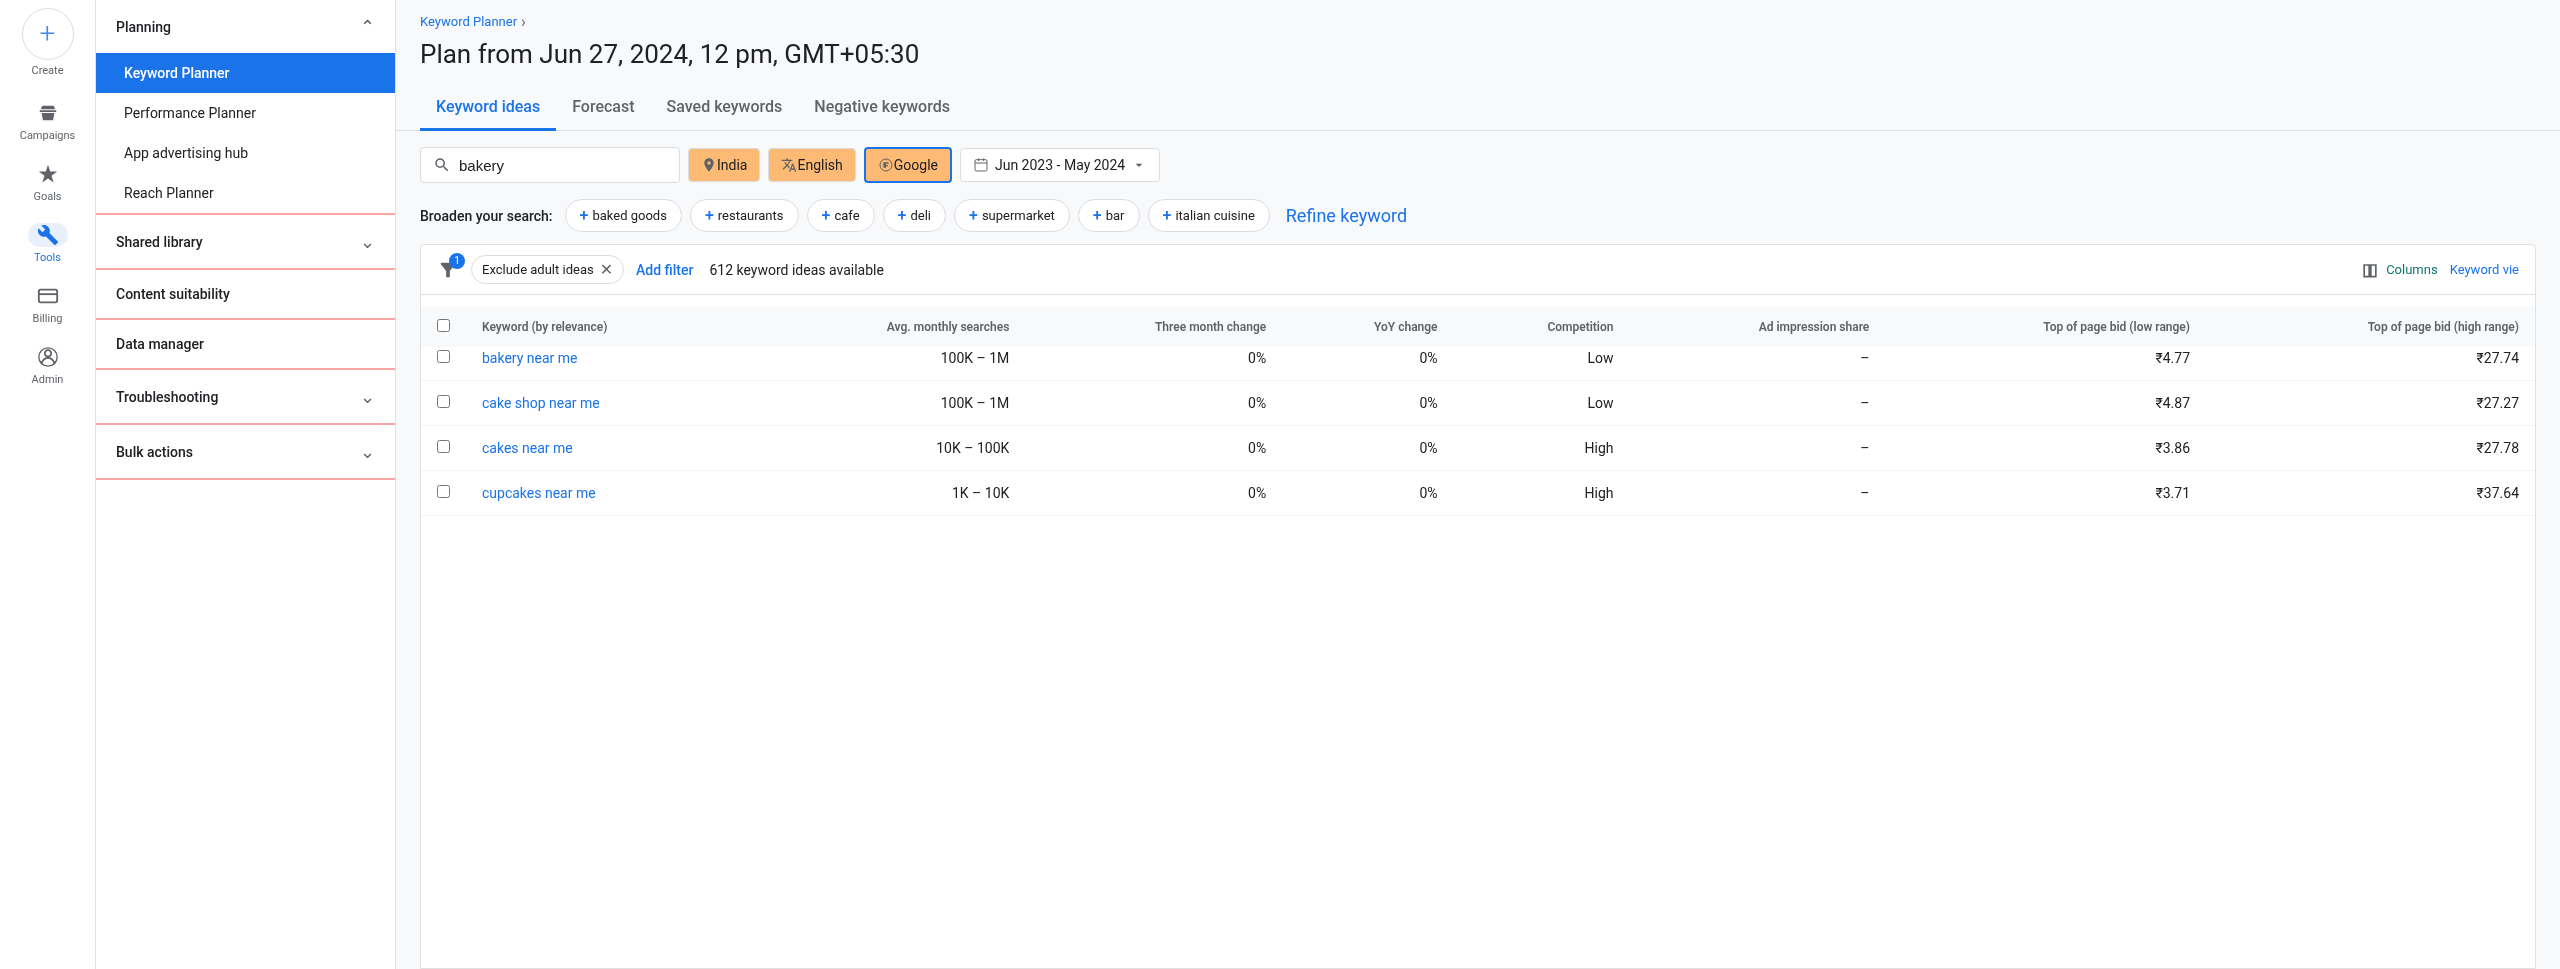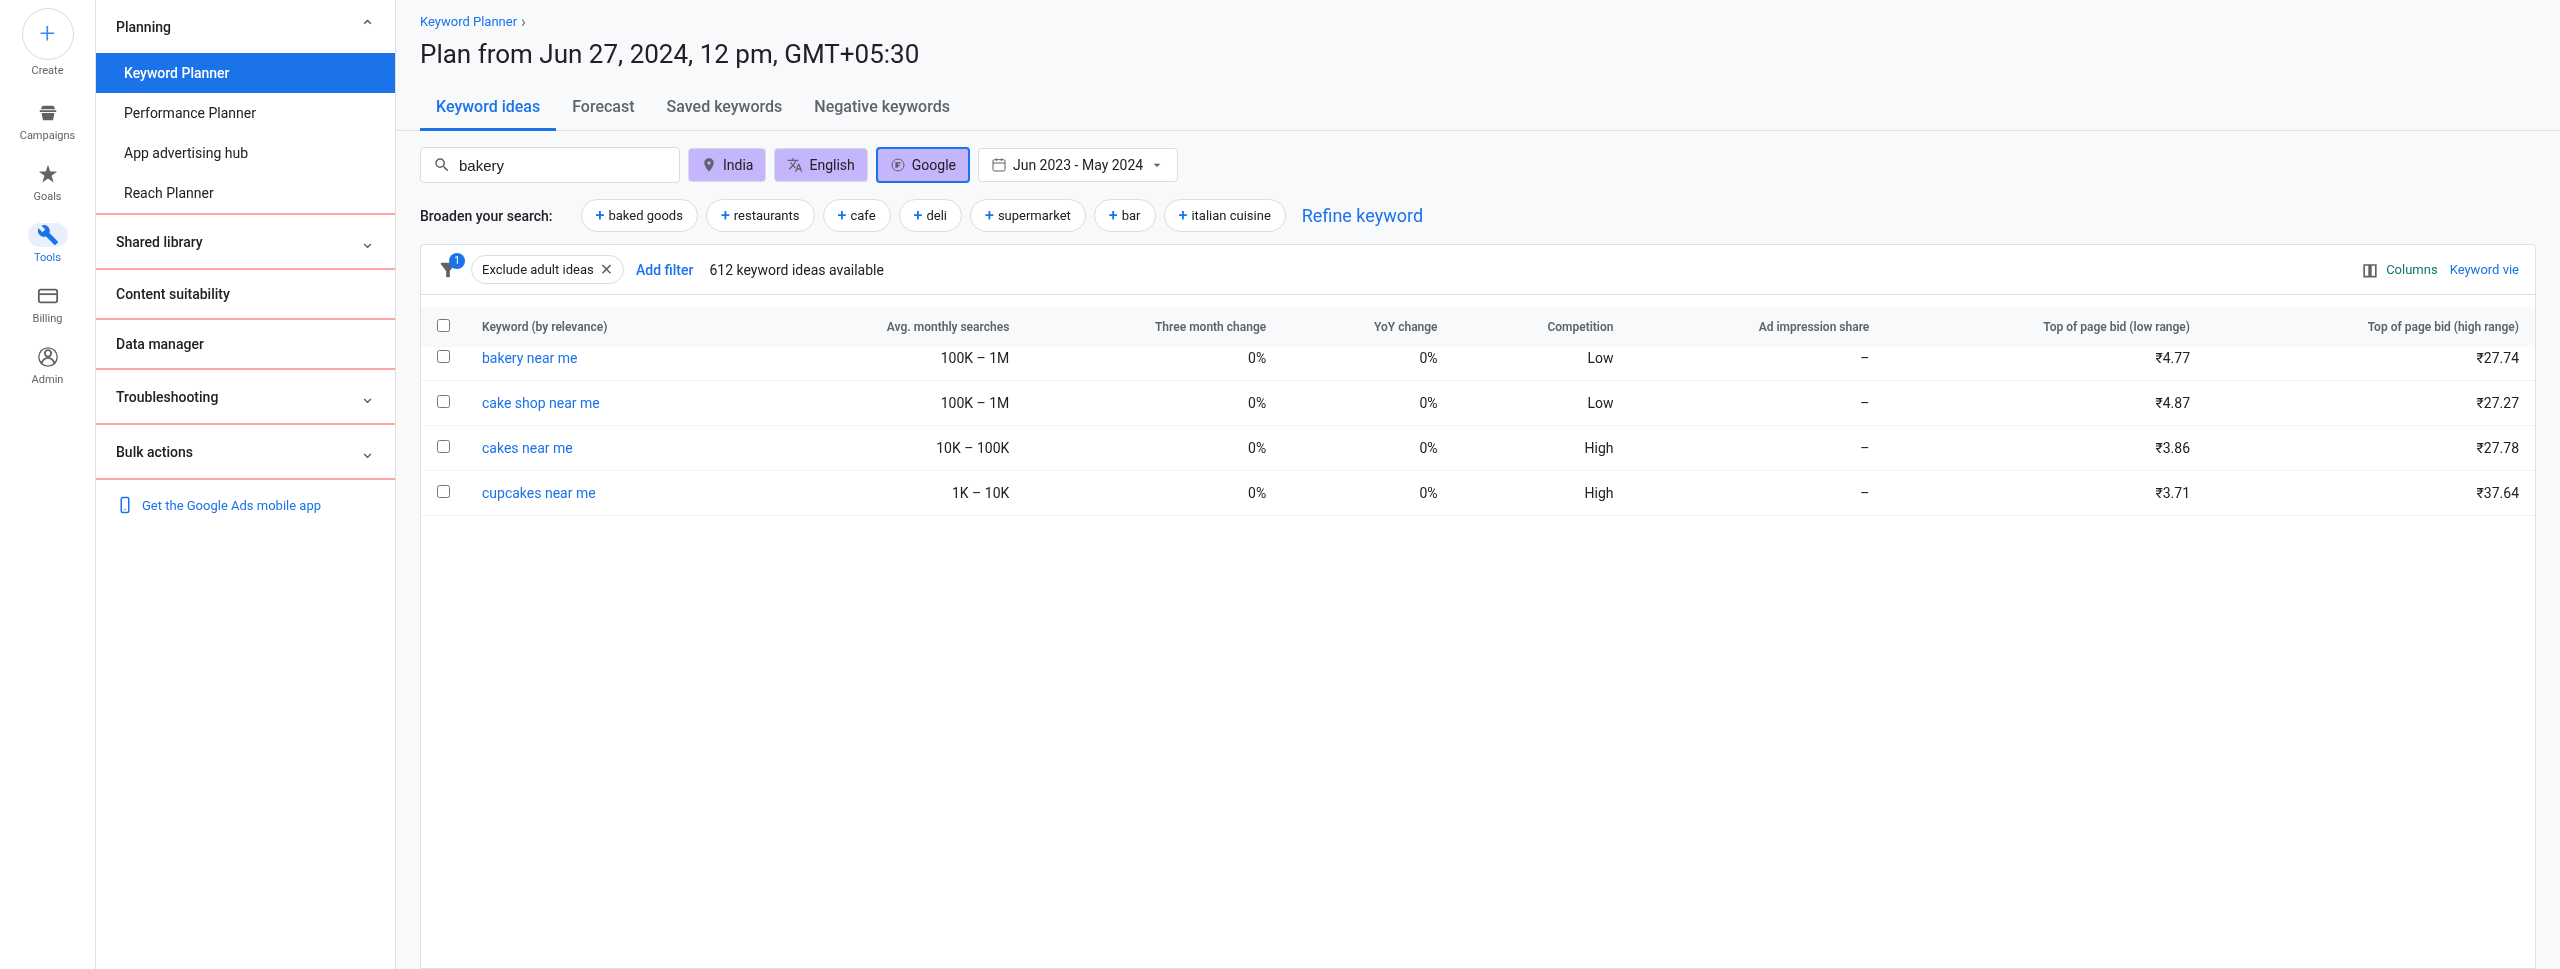--- a/index.html
+++ b/index.html
@@ -112,40 +112,40 @@
       display: flex; align-items: center;
       border: 1px solid #dadce0; border-radius: 4px;
       background: #fff; padding: 8px 12px; gap: 8px;
       min-width: 260px;
     }
     .search-box input {
       border: none; outline: none; font-size: 15px; color: #202124;
       background: transparent; width: 180px;
     }
     .filter-chip {
-      display: flex; align-items: center; gap: 6px;
+      display: flex; align-items: center; 
       border: 1px solid #dadce0; border-radius: 4px;
-      background: #c4b5fd; padding: 8px 12px; cursor: pointer;
+      background: #fdba74; padding: 8px 12px; cursor: pointer;
       font-size: 14px; color: #202124;
     }
     .filter-chip.active { border: 2px solid #1a73e8; }
     .date-chip {
       display: flex; align-items: center; gap: 6px;
       border: 1px solid #dadce0; border-radius: 4px;
       background: #fff; padding: 8px 12px; cursor: pointer;
       font-size: 14px; color: #202124;
     }
 
     
     .broaden-row {
       display: flex; align-items: center; gap: 8px;
       padding: 0 24px 12px;
       flex-wrap: wrap;
     }
-    .broaden-label { font-size: 14px; color: #202124; font-weight: 500; margin-right: 20px; }
+    .broaden-label { font-size: 14px; color: #202124; font-weight: 500; margin-right: 4px; }
     .broaden-chip {
       display: flex; align-items: center; gap: 4px;
       border: 1px solid #dadce0; border-radius: 20px;
       background: #fff; padding: 6px 14px; cursor: pointer;
       font-size: 13px; color: #202124;
     }
     .broaden-chip .plus { color: #1a73e8; font-size: 16px; font-weight: 500; }
     .refine-link { color: #1a73e8; font-size: 18px; cursor: pointer; white-space: nowrap; margin-left: 8px; }
 
     
@@ -300,27 +300,20 @@
     </div>
   </div>
 
   <div class="left-panel-section">
     <div class="section-header">
       <span class="section-title">Bulk actions</span>
       <span class="chevron">⌄</span>
     </div>
   </div>
 
-  <div class="mobile-app-link">
-    <svg width="18" height="18" viewBox="0 0 24 24" fill="none">
-      <rect x="7" y="2" width="10" height="20" rx="2" stroke="#1a73e8" stroke-width="2" fill="none"></rect>
-      <circle cx="12" cy="18" r="1" fill="#1a73e8"></circle>
-    </svg>
-    <span>Get the Google Ads mobile app</span>
-  </div>
 </div>
 
 <div class="main-content">
   <div class="breadcrumb">
     <span>Keyword Planner</span>
     <span class="breadcrumb-chevron">›</span>
   </div>
 
   <h1 class="page-title">Plan from Jun 27, 2024, 12 pm, GMT+05:30</h1>
 

